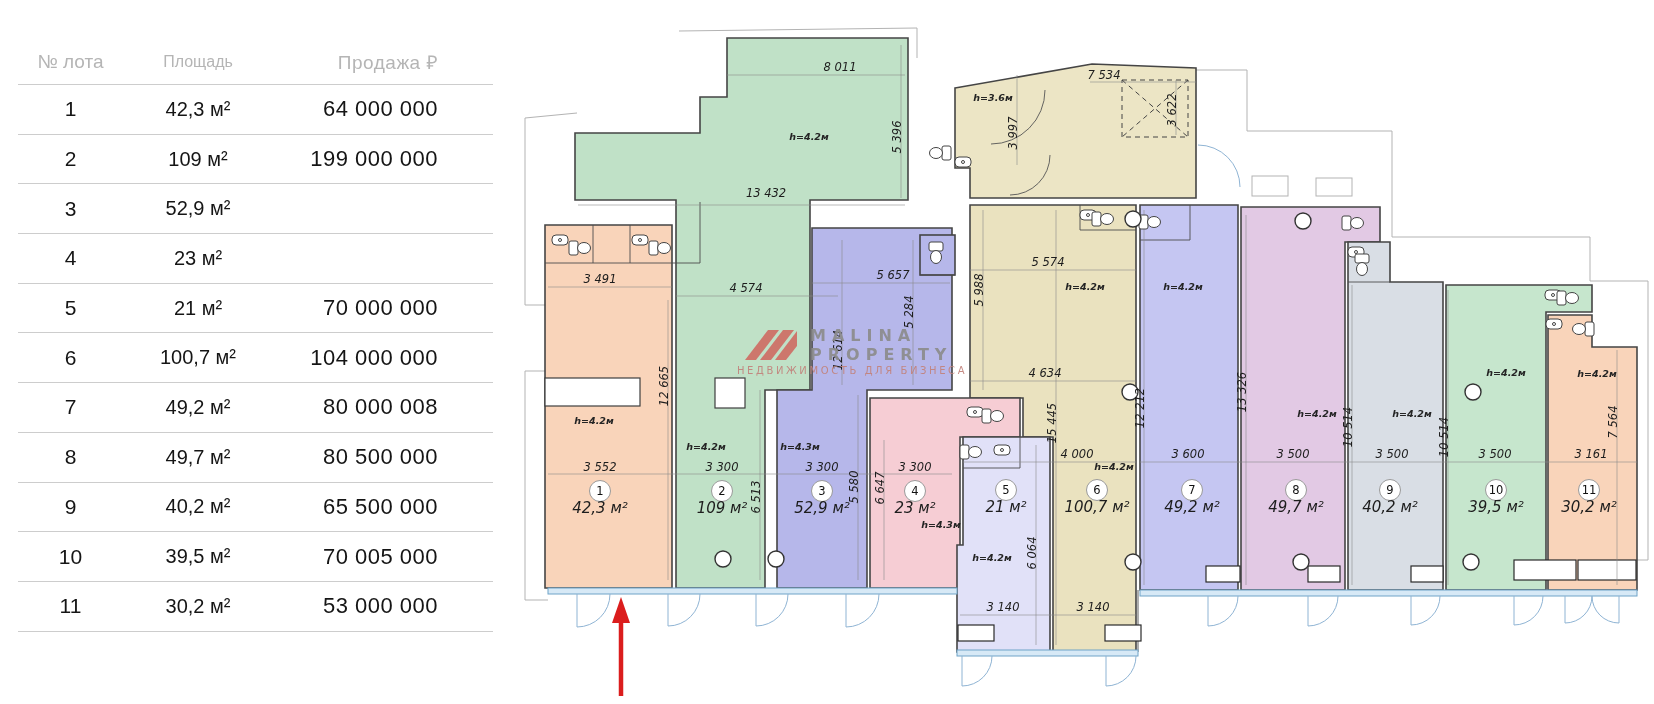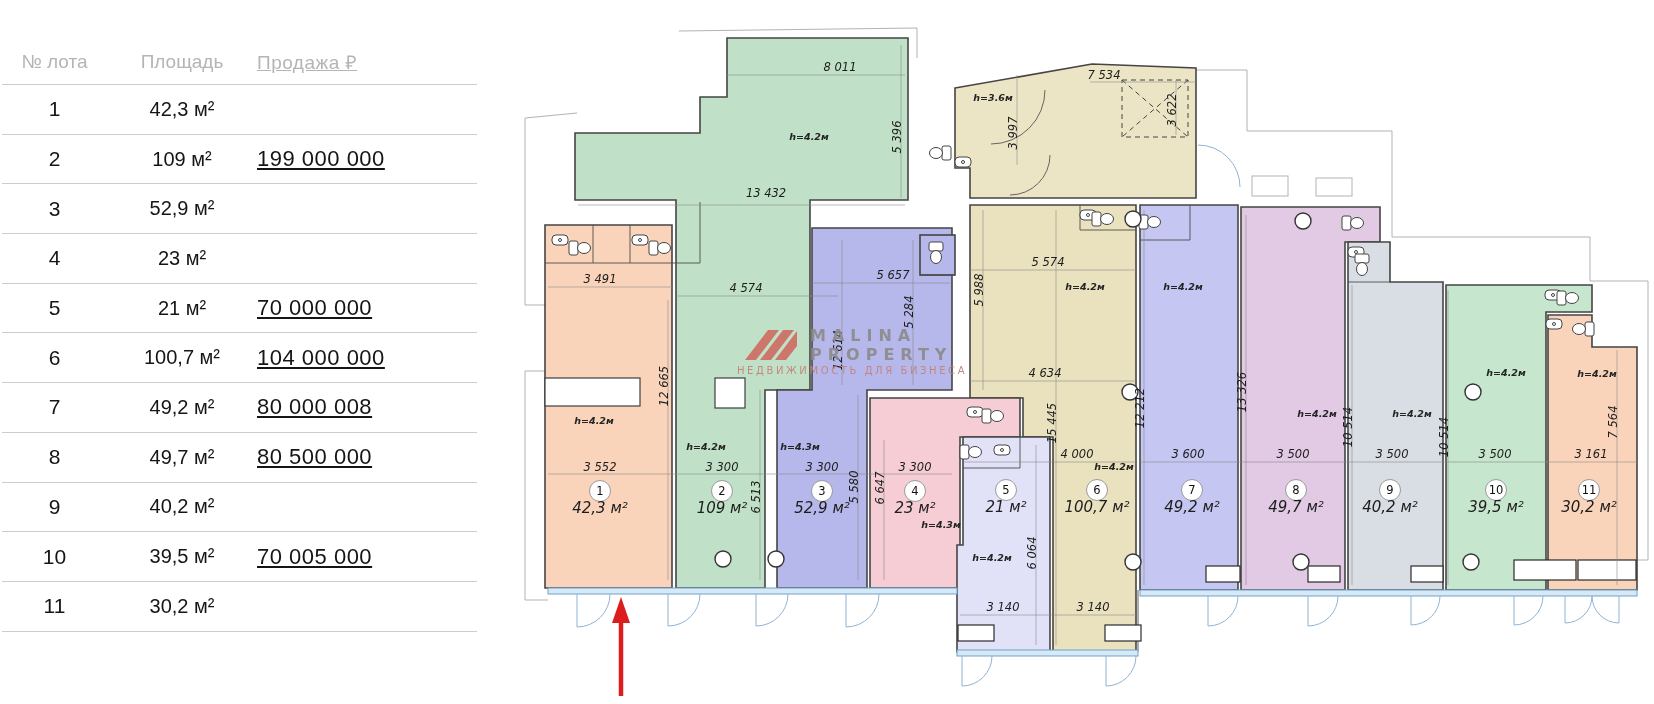--- a/index.html
+++ b/index.html
@@ -1,27 +1,27 @@
 <!DOCTYPE html>
 <html><head>
 <meta charset="utf-8">
 <style>
   html,body{margin:0;padding:0;background:#fff;}
   .stage{position:relative;width:1654px;height:704px;background:#fff;overflow:hidden;
          font-family:"Liberation Sans",sans-serif;}
   
-  .table-panel{position:absolute;left:2px;top:40px;width:475px;}
+  .table-panel{position:absolute;left:18px;top:40px;width:475px;}
   .t-head{display:flex;align-items:center;height:44px;color:#b5b5b5;font-size:19px;}
   .t-row{display:flex;align-items:center;height:48.7px;border-top:1px solid #cdcdcd;
          color:#151515;}
   .c-lot{width:105px;text-align:center;font-size:21px;}
   .c-area{width:150px;text-align:center;font-size:20px;}
-  .c-price{flex:1;text-align:left;padding-right:55px;font-size:22px;letter-spacing:.5px;text-decoration:underline;}
+  .c-price{flex:1;text-align:right;padding-right:55px;font-size:22px;letter-spacing:.5px;}
   .t-head .c-lot{font-size:19px;}
-  .t-head .c-area{font-size:19px;}
+  .t-head .c-area{font-size:16px;}
   .t-head .c-price{font-size:19px;}
   .t-bottom{border-top:1px solid #cdcdcd;height:0;}
   
   .plan-svg{position:absolute;left:0;top:0;}
   .unit{stroke:#3e3e3e;stroke-width:1.6;}
   .thin{stroke:#4c4c4c;stroke-width:.9;fill:none;}
   .dim-line{stroke:#8a8a8a;stroke-width:.6;fill:none;}
   .shell{stroke:#b3b3b3;stroke-width:1;fill:none;}
   .dim{font:italic 11.5px "DejaVu Sans",sans-serif;fill:#1d1d1d;text-anchor:middle;}
   .hlab{font:italic bold 9.5px "DejaVu Sans",sans-serif;fill:#242424;text-anchor:middle;}
@@ -45,20 +45,21 @@
 
   <div class="table-panel">
     <div class="t-head">
       <div class="c-lot">№ лота</div>
       <div class="c-area">Площадь</div>
       <div class="c-price">Продажа ₽</div>
     </div>
     <div class="t-row">
       <div class="c-lot">1</div>
       <div class="c-area">42,3 м²</div>
+      <div class="c-price">64 000 000</div>
     </div>
     <div class="t-row">
       <div class="c-lot">2</div>
       <div class="c-area">109 м²</div>
       <div class="c-price">199 000 000</div>
     </div>
     <div class="t-row">
       <div class="c-lot">3</div>
       <div class="c-area">52,9 м²</div>
     </div>
@@ -82,29 +83,31 @@
       <div class="c-price">80 000 008</div>
     </div>
     <div class="t-row">
       <div class="c-lot">8</div>
       <div class="c-area">49,7 м²</div>
       <div class="c-price">80 500 000</div>
     </div>
     <div class="t-row">
       <div class="c-lot">9</div>
       <div class="c-area">40,2 м²</div>
+      <div class="c-price">65 500 000</div>
     </div>
     <div class="t-row">
       <div class="c-lot">10</div>
       <div class="c-area">39,5 м²</div>
       <div class="c-price">70 005 000</div>
     </div>
     <div class="t-row">
       <div class="c-lot">11</div>
       <div class="c-area">30,2 м²</div>
+      <div class="c-price">53 000 000</div>
     </div>
     <div class="t-bottom"></div>
   </div>
 
   <svg class="plan-svg" width="1654" height="704" viewBox="0 0 1654 704">
     <defs>
       <g id="wc">
           <rect x="-7" y="-16" width="14" height="9" rx="2"></rect>
           <ellipse cx="0" cy="-1" rx="5.5" ry="6.5"></ellipse>
         </g>

